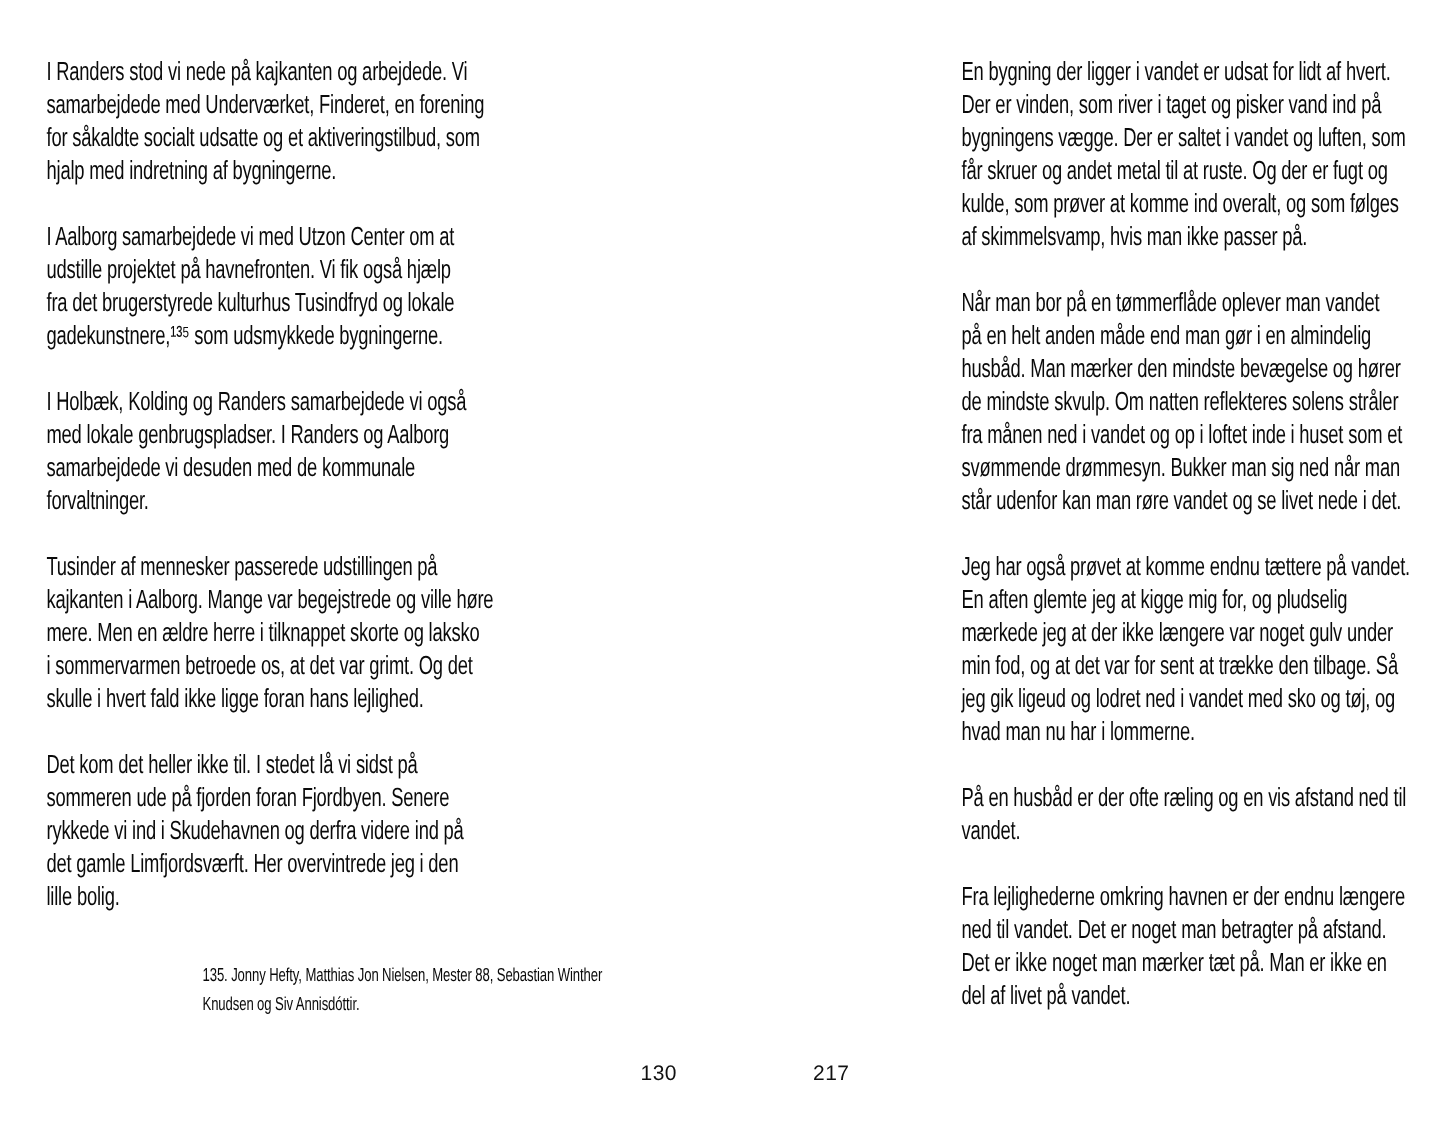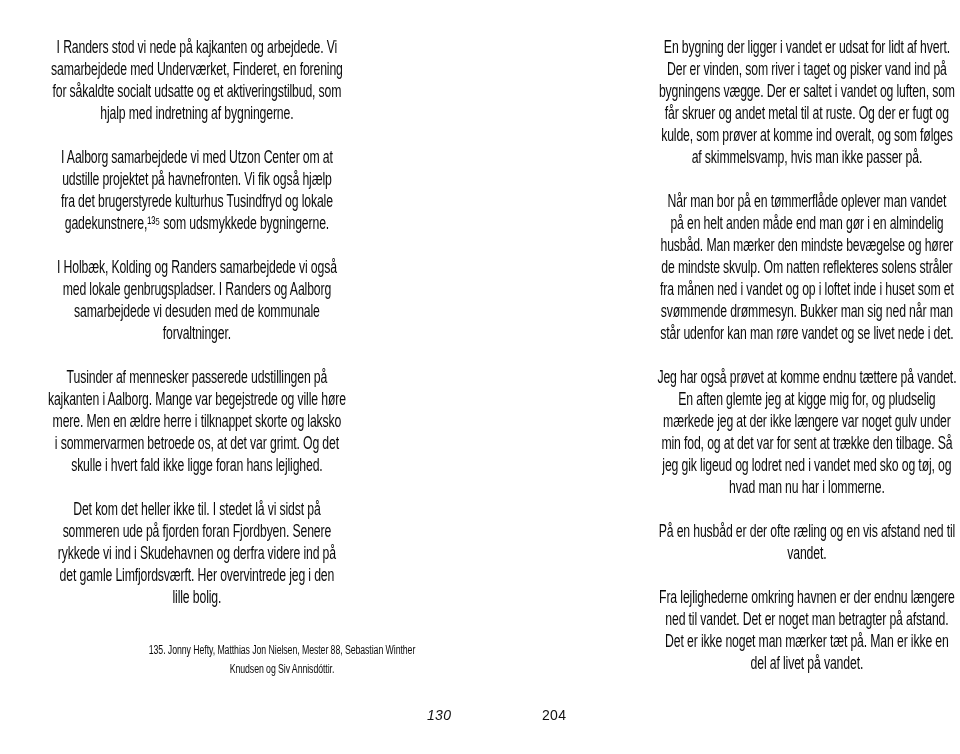--- a/index.html
+++ b/index.html
@@ -18,21 +18,20 @@
     position: relative;
     width: 960px;
     height: 754px;
     background: #ffffff;
   }
   .page {
     position: absolute;
     top: 0;
     width: 480px;
     height: 530px;
-    text-align: center;
   }
   .page.left  { left: 0; }
   .page.right { left: 508px; }
 
   
   .textcol {
     position: absolute;
     top: 36px;
     width: 474px;
     transform: scaleX(0.70);
@@ -64,21 +63,21 @@
   }
 
   .pagenum {
     position: absolute;
     top: 706px;
     font-size: 14px;
     line-height: 18px;
     letter-spacing: 0.3px;
     color: #111111;
   }
-  .page.left  .pagenum { left: 427px; font-style: italic; }
+  .page.left  .pagenum { left: 427px; }
   .page.right .pagenum { left: 34px; }  
 </style>
 </head>
 <body>
 
 <div class="spread">
 
   <div class="page left">
     <div class="textcol">
       <p>I Randers stod vi nede på kajkanten og arbejdede. Vi
@@ -130,16 +129,16 @@
 min fod, og at det var for sent at trække den tilbage. Så
 jeg gik ligeud og lodret ned i vandet med sko og tøj, og
 hvad man nu har i lommerne.</p>
       <p>På en husbåd er der ofte ræling og en vis afstand ned til
 vandet.</p>
       <p>Fra lejlighederne omkring havnen er der endnu længere
 ned til vandet. Det er noget man betragter på afstand.
 Det er ikke noget man mærker tæt på. Man er ikke en
 del af livet på vandet.</p>
     </div>
-    <div class="pagenum">204</div>
+    <div class="pagenum">217</div>
   </div>
 
 </div>
 
 </body></html>

